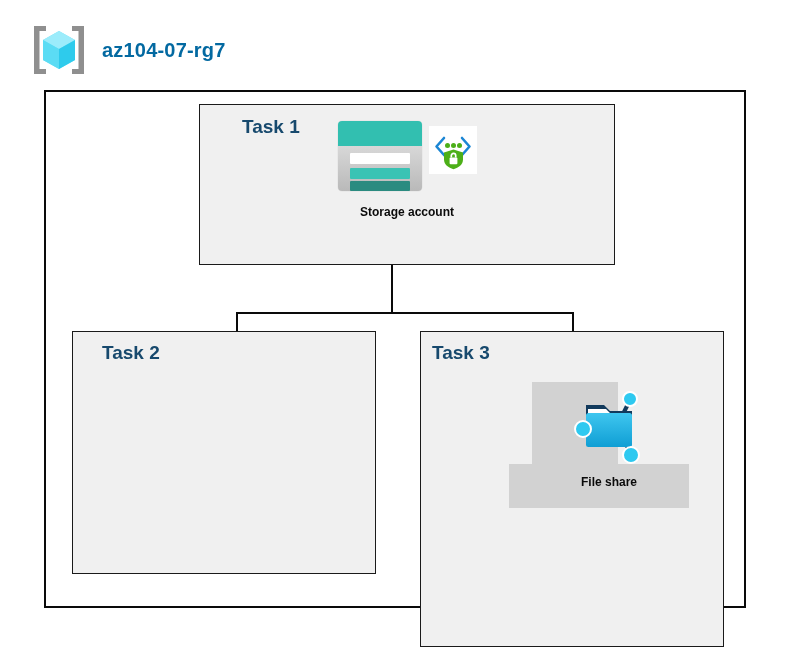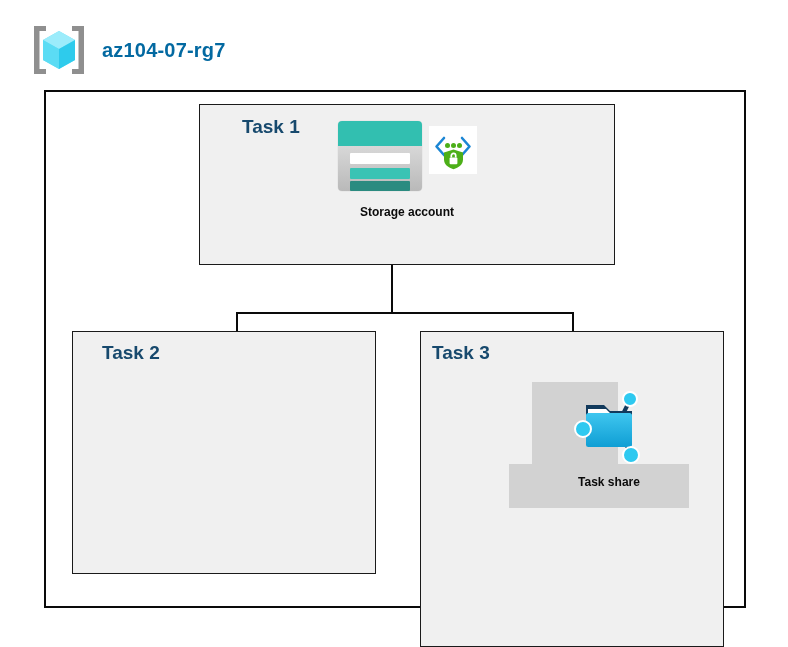--- a/index.html
+++ b/index.html
@@ -191,17 +191,17 @@
 
           <path d="M22 27 L40 27 L45 32 L64 32 L64 38 L22 38 Z" fill="#ffffff"></path>
 
           <rect x="20" y="31" width="46" height="34" rx="2.5" fill="url(#fsFolder)"></rect>
 
           <circle cx="64" cy="17" r="7" fill="#2ec9f0" stroke="#ffffff" stroke-width="2"></circle>
           <circle cx="17" cy="47" r="8" fill="#2ec9f0" stroke="#ffffff" stroke-width="2"></circle>
           <circle cx="65" cy="73" r="8" fill="#2ec9f0" stroke="#ffffff" stroke-width="2"></circle>
         </svg>
       </div>
-      <div class="node-caption fileshare">Task share</div>
+      <div class="node-caption fileshare">File share</div>
     </div>
   </div>
 
 </div>
 
 </body></html>

